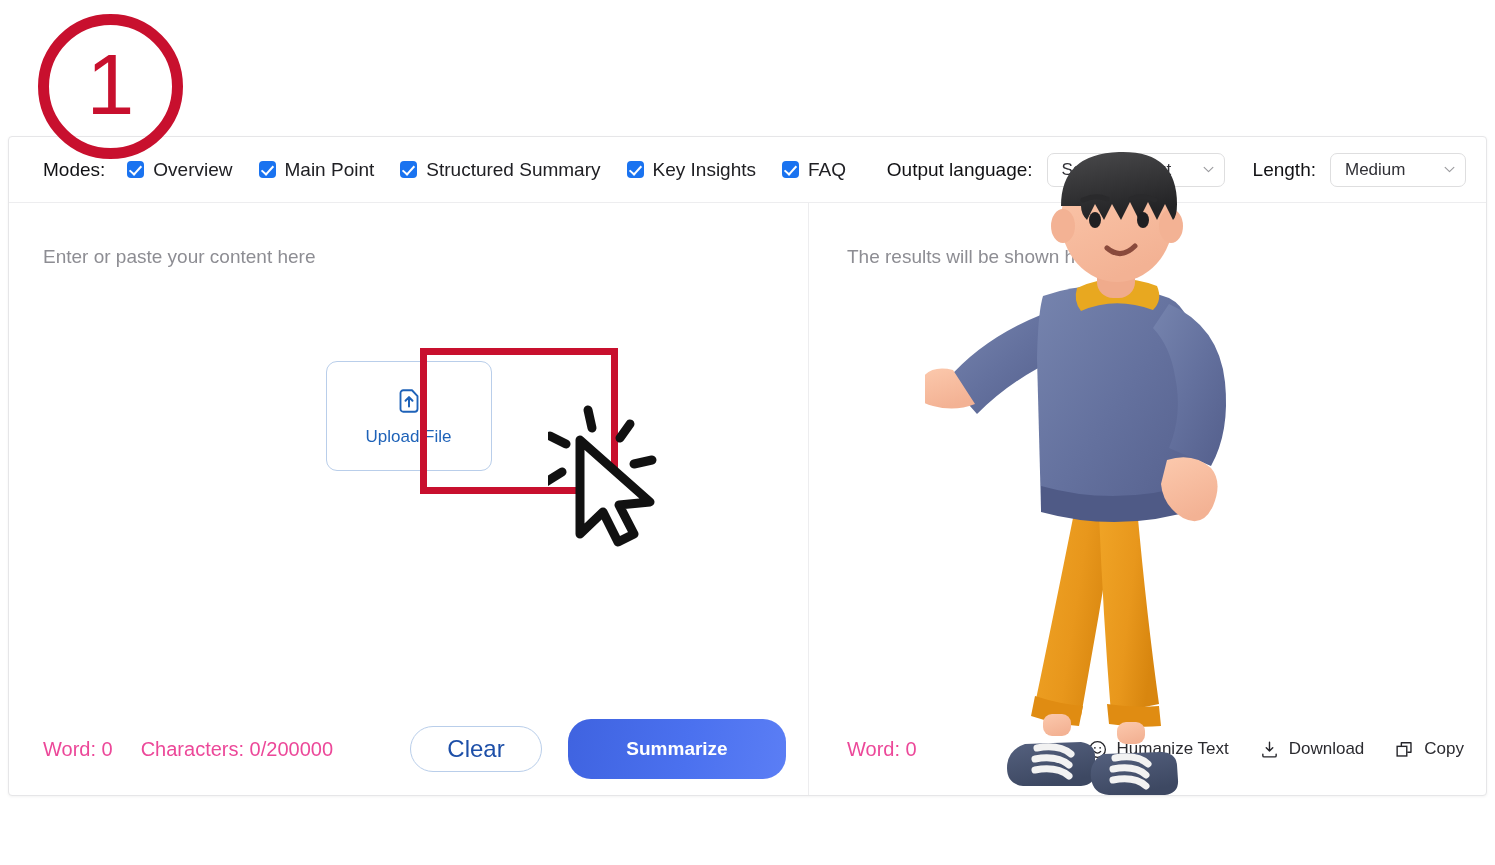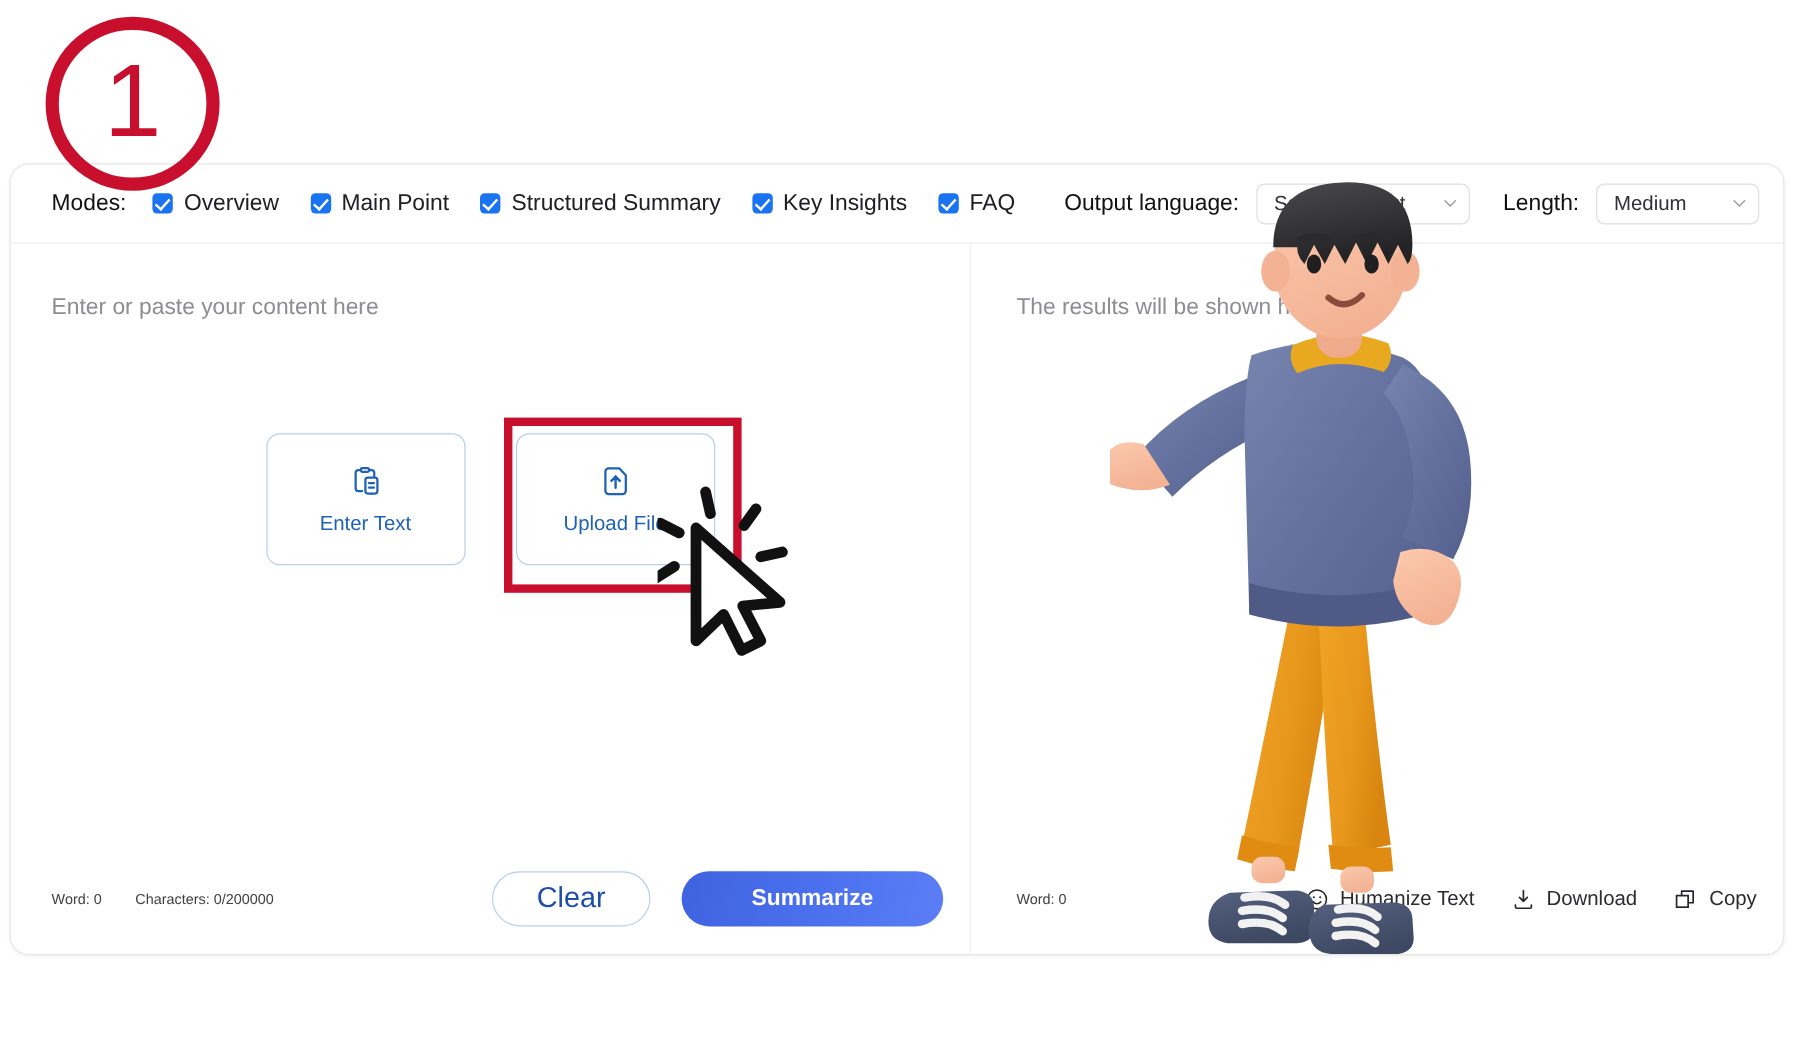--- a/index.html
+++ b/index.html
@@ -11,21 +11,21 @@
   }
   .stage { position: relative; width: 1495px; height: 865px; background: #ffffff; }
 
   
   .app-card {
     position: absolute;
     left: 8px; top: 136px;
     width: 1479px; height: 660px;
     background: #ffffff;
     border: 1px solid #e6e6e8;
-    border-radius: 16px;
+    border-radius: 4px;
     box-shadow: 0 1px 3px rgba(0,0,0,0.05);
     overflow: hidden;
   }
 
   
   .toolbar {
     position: absolute; left: 0; top: 0;
     width: 100%; height: 66px;
     border-bottom: 1px solid #ededef;
     display: flex; align-items: center;
@@ -99,33 +99,33 @@
   .tile-label { font-size: 17px; color: #1e62b8; font-weight: 500; }
   .tile-icon { color: #1e62b8; display: block; }
 
   
   .footer {
     position: absolute; left: 0; right: 0; bottom: 0;
     height: 92px; display: flex; align-items: center;
   }
   .footer-left  { padding-left: 34px; }
   .footer-right { padding-left: 38px; padding-right: 22px; }
-  .counter { font-size: 12px; color: #404040; white-space: nowrap; }
+  .counter { font-size: 20px; color: #ec4899; white-space: nowrap; }
   .counter + .counter { margin-left: 28px; }
 
   .btn-group { margin-left: auto; display: flex; align-items: center; gap: 26px; padding-right: 22px; }
   .btn-clear {
     width: 132px; height: 46px; border-radius: 23px;
     border: 1px solid #b9ceea; background: #fff;
     color: #1d4fa8; font-size: 24px; font-weight: 500;
     display: flex; align-items: center; justify-content: center;
     font-family: "Liberation Sans", sans-serif;
   }
   .btn-summarize {
-    width: 218px; height: 46px; border-radius: 23px; border: none;
+    width: 218px; height: 60px; border-radius: 23px; border: none;
     background: linear-gradient(100deg, #3f63e0 0%, #4b71ef 55%, #5b7ef5 100%);
     color: #fff; font-size: 19px; font-weight: 700;
     display: flex; align-items: center; justify-content: center;
     font-family: "Liberation Sans", sans-serif;
   }
 
   .tool-group { margin-left: auto; display: flex; align-items: center; gap: 30px; }
   .tool { display: flex; align-items: center; gap: 9px; white-space: nowrap; }
   .tool-label { font-size: 17px; color: #2b2b30; }
   .tool-icon { color: #25252a; display: block; }
@@ -206,29 +206,20 @@
         </div>
       </div>
     </div>
 
     <div class="panes">
 
       <div class="pane pane-left">
         <div class="placeholder">Enter or paste your content here</div>
 
         <div class="tiles">
-          <div class="tile">
-            <svg class="tile-icon" width="30" height="30" viewBox="0 0 24 24" fill="none">
-              <path d="M9.5 3.2h3.6a.9.9 0 0 1 .9.9v.8a.9.9 0 0 1-.9.9H9.5a.9.9 0 0 1-.9-.9v-.8a.9.9 0 0 1 .9-.9z" stroke="currentColor" stroke-width="1.5"></path>
-              <path d="M14.2 4.6h1.6a1.7 1.7 0 0 1 1.7 1.7v2.4M8.4 4.6H6.8a1.7 1.7 0 0 0-1.7 1.7v10.6a1.7 1.7 0 0 0 1.7 1.7h2.6" stroke="currentColor" stroke-width="1.5" stroke-linecap="round"></path>
-              <rect x="11.6" y="9.6" width="8" height="10.6" rx="1.6" stroke="currentColor" stroke-width="1.5"></rect>
-              <path d="M13.9 13.2h3.4M13.9 16.2h3.4" stroke="currentColor" stroke-width="1.5" stroke-linecap="round"></path>
-            </svg>
-            <span class="tile-label">Enter Text</span>
-          </div>
 
           <div class="tile">
             <svg class="tile-icon" width="30" height="30" viewBox="0 0 24 24" fill="none">
               <path d="M14.4 3.4H7.4A2.2 2.2 0 0 0 5.2 5.6v12.8a2.2 2.2 0 0 0 2.2 2.2h9.2a2.2 2.2 0 0 0 2.2-2.2V8.1l-4.4-4.7z" stroke="currentColor" stroke-width="1.5" stroke-linejoin="round"></path>
               <path d="M12 16.4V8.9M12 8.9 9.2 11.8M12 8.9l2.8 2.9" stroke="currentColor" stroke-width="1.6" stroke-linecap="round" stroke-linejoin="round"></path>
             </svg>
             <span class="tile-label">Upload File</span>
           </div>
         </div>
 

